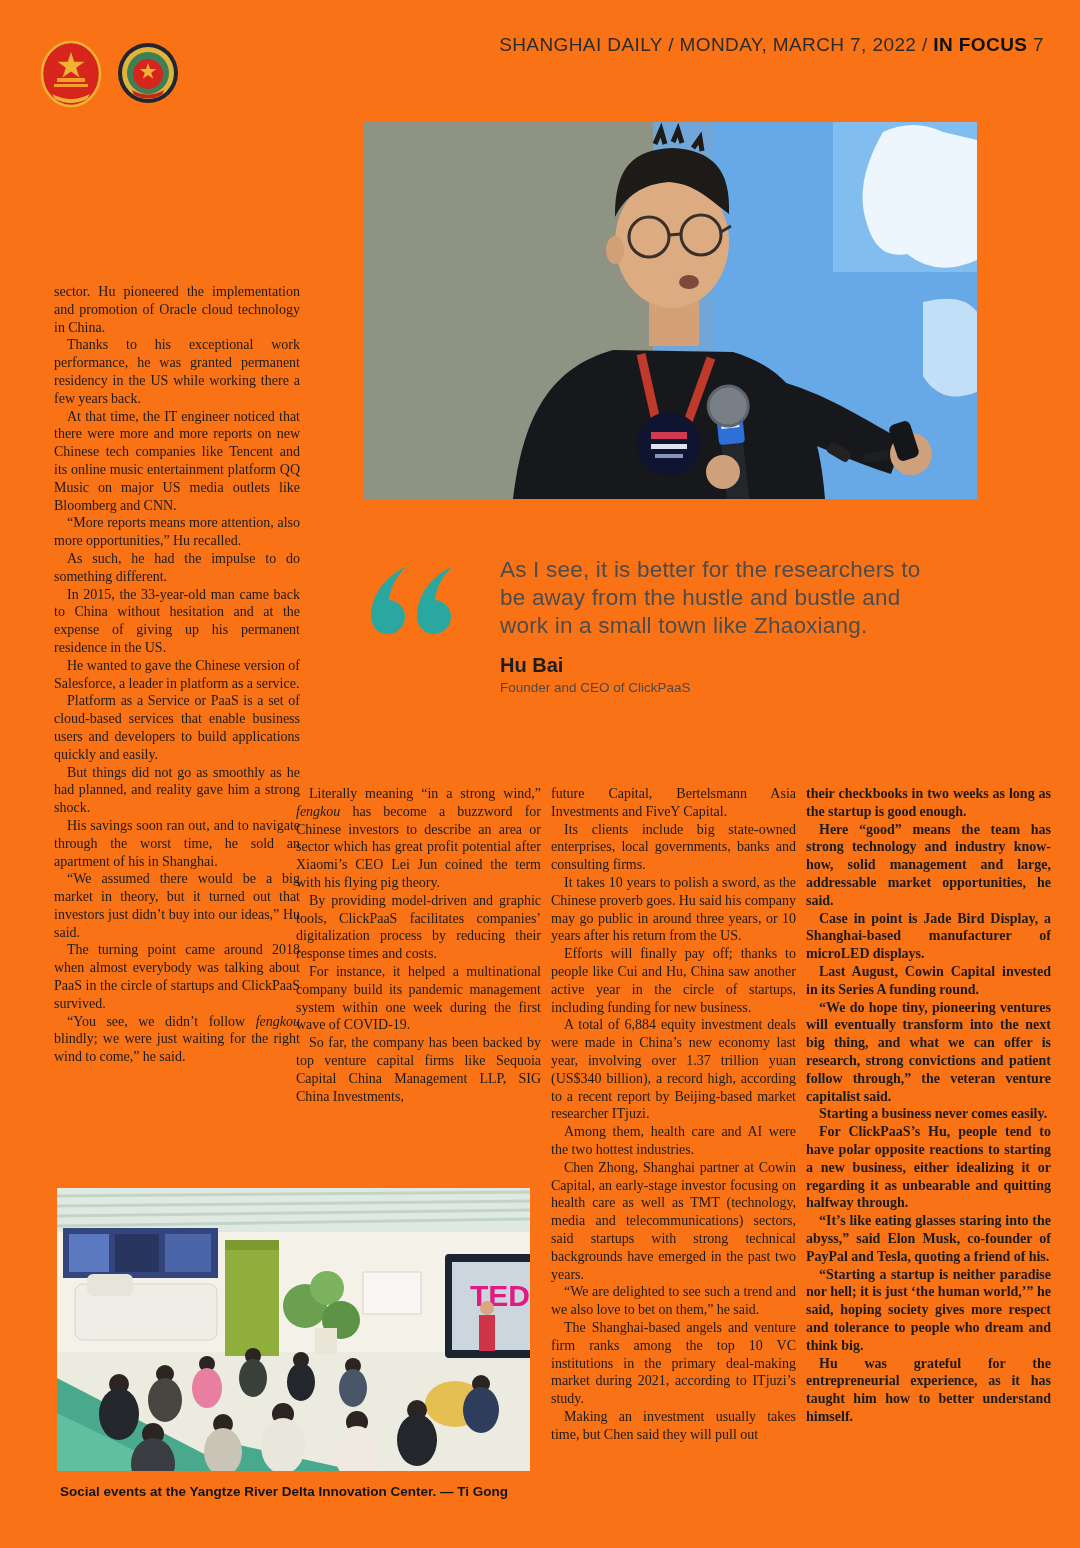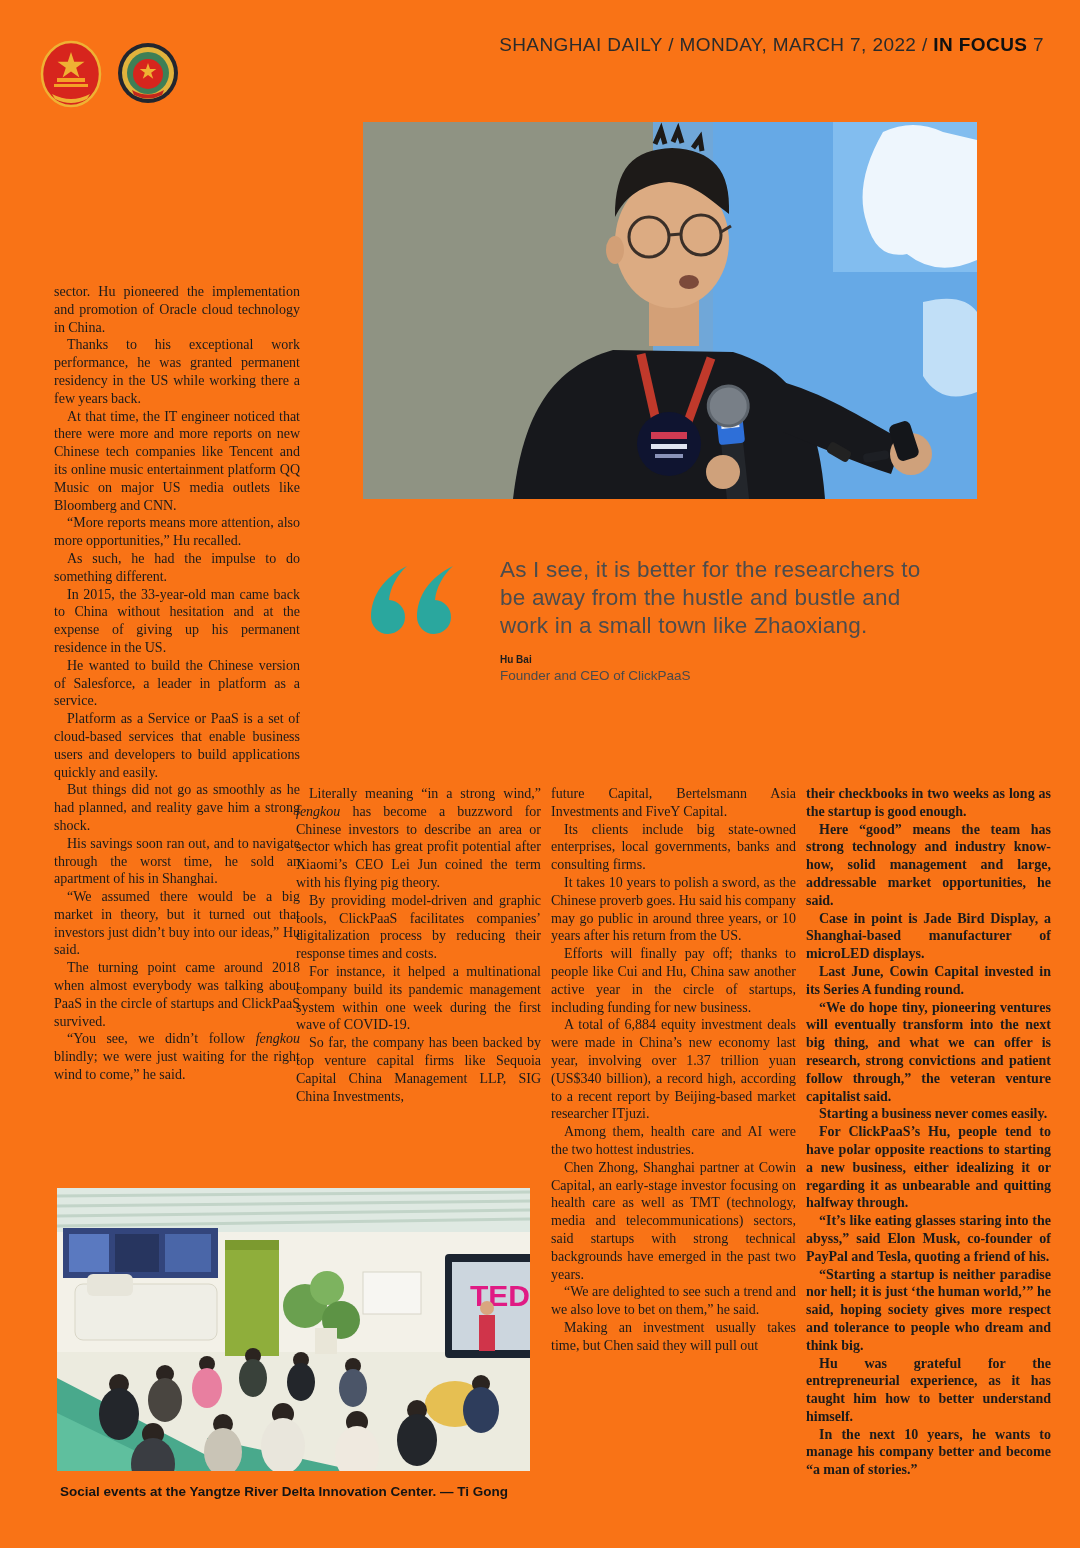--- a/index.html
+++ b/index.html
@@ -24,21 +24,21 @@
   
   .pullquote{position:absolute;left:363px;top:556px;width:620px;}
   .pq-mark{position:absolute;left:6px;top:10px;}
   .pq-text{
     margin-left:137px;width:442px;
     font-family:"Liberation Sans", sans-serif;font-weight:300;
     font-size:22.5px;line-height:28px;color:#4c4c4c;letter-spacing:.2px;
   }
   .pq-author{
     margin-left:137px;margin-top:14px;
-    font-family:"Liberation Sans", sans-serif;font-size:10px;font-weight:bold;color:#1d1d1d;
+    font-family:"Liberation Sans", sans-serif;font-size:20px;font-weight:bold;color:#1d1d1d;
   }
   .pq-title{
     margin-left:137px;margin-top:3px;
     font-family:"Liberation Sans", sans-serif;font-size:13.5px;color:#4a4a4a;
   }
   
   .col{position:absolute;width:246px;}
   .col-1{left:54px; top:283px;}
   .col-2{left:296px;top:785px;width:245px;}
   .col-3{left:551px;top:785px;width:245px;}
@@ -146,21 +146,21 @@
     <div class="pq-title">Founder and CEO of ClickPaaS</div>
   </div>
 
   <div class="col col-1">
       <p class="no-indent">sector. Hu pioneered the implementation and promotion of Oracle cloud technology in China.</p>
       <p>Thanks to his exceptional work performance, he was granted permanent residency in the US while working there a few years back.</p>
       <p>At that time, the IT engineer noticed that there were more and more reports on new Chinese tech companies like Tencent and its online music entertainment platform QQ Music on major US media outlets like Bloomberg and CNN.</p>
       <p>“More reports means more attention, also more opportunities,” Hu recalled.</p>
       <p>As such, he had the impulse to do something different.</p>
       <p>In 2015, the 33-year-old man came back to China without hesitation and at the expense of giving up his permanent residence in the US.</p>
-      <p>He wanted to build the Chinese version of Salesforce, a leader in platform as a service.</p>
+      <p>He wanted to gave the Chinese version of Salesforce, a leader in platform as a service.</p>
       <p>Platform as a Service or PaaS is a set of cloud-based services that enable business users and developers to build applications quickly and easily.</p>
       <p>But things did not go as smoothly as he had planned, and reality gave him a strong shock.</p>
       <p>His savings soon ran out, and to navigate through the worst time, he sold an apartment of his in Shanghai.</p>
       <p>“We assumed there would be a big market in theory, but it turned out that investors just didn’t buy into our ideas,” Hu said.</p>
       <p>The turning point came around 2018 when almost everybody was talking about PaaS in the circle of startups and ClickPaaS survived.</p>
       <p>“You see, we didn’t follow <i>fengkou</i> blindly; we were just waiting for the right wind to come,” he said.</p>
     </div>
   <div class="col col-2">
       <p>Literally meaning “in a strong wind,” <i>fengkou</i> has become a buzzword for Chinese investors to describe an area or sector which has great profit potential after Xiaomi’s CEO Lei Jun coined the term with his flying pig theory.</p>
       <p>By providing model-driven and graphic tools, ClickPaaS facilitates companies’ digitalization process by reducing their response times and costs.</p>
@@ -169,34 +169,34 @@
     </div>
   <div class="col col-3">
       <p class="no-indent">future Capital, Bertelsmann Asia Investments and FiveY Capital.</p>
       <p>Its clients include big state-owned enterprises, local governments, banks and consulting firms.</p>
       <p>It takes 10 years to polish a sword, as the Chinese proverb goes. Hu said his company may go public in around three years, or 10 years after his return from the US.</p>
       <p>Efforts will finally pay off; thanks to people like Cui and Hu, China saw another active year in the circle of startups, including funding for new business.</p>
       <p>A total of 6,884 equity investment deals were made in China’s new economy last year, involving over 1.37 trillion yuan (US$340 billion), a record high, according to a recent report by Beijing-based market researcher ITjuzi.</p>
       <p>Among them, health care and AI were the two hottest industries.</p>
       <p>Chen Zhong, Shanghai partner at Cowin Capital, an early-stage investor focusing on health care as well as TMT (technology, media and telecommunications) sectors, said startups with strong technical backgrounds have emerged in the past two years.</p>
       <p>“We are delighted to see such a trend and we also love to bet on them,” he said.</p>
+      <p>The Shanghai-based angels and venture firm ranks among the top 10 VC institutions in the primary deal-making market during 2021, according to ITjuzi’s study.</p>
       <p>Making an investment usually takes time, but Chen said they will pull out</p>
     </div>
   <div class="col col-4">
       <p class="no-indent">their checkbooks in two weeks as long as the startup is good enough.</p>
       <p>Here “good” means the team has strong technology and industry know-how, solid management and large, addressable market opportunities, he said.</p>
       <p>Case in point is Jade Bird Display, a Shanghai-based manufacturer of microLED displays.</p>
-      <p>Last June, Cowin Capital invested in its Series A funding round.</p>
+      <p>Last August, Cowin Capital invested in its Series A funding round.</p>
       <p>“We do hope tiny, pioneering ventures will eventually transform into the next big thing, and what we can offer is research, strong convictions and patient follow through,” the veteran venture capitalist said.</p>
       <p>Starting a business never comes easily.</p>
       <p>For ClickPaaS’s Hu, people tend to have polar opposite reactions to starting a new business, either idealizing it or regarding it as unbearable and quitting halfway through.</p>
       <p>“It’s like eating glasses staring into the abyss,” said Elon Musk, co-founder of PayPal and Tesla, quoting a friend of his.</p>
       <p>“Starting a startup is neither paradise nor hell; it is just ‘the human world,’” he said, hoping society gives more respect and tolerance to people who dream and think big.</p>
       <p>Hu was grateful for the entrepreneurial experience, as it has taught him how to better understand himself.</p>
-      <p>In the next 10 years, he wants to manage his company better and become “a man of stories.”</p>
     </div>
 
   <div class="photo-bottom">
     <svg viewBox="0 0 473 283" preserveAspectRatio="none">
       <rect x="0" y="0" width="473" height="283" fill="#ecebdf"></rect>
 
       <rect x="0" y="0" width="473" height="44" fill="#dfe9e2"></rect>
       <g stroke="#c2d4c8" stroke-width="3">
         <line x1="0" y1="8" x2="473" y2="4"></line>
           <line x1="0" y1="18" x2="473" y2="13"></line>

